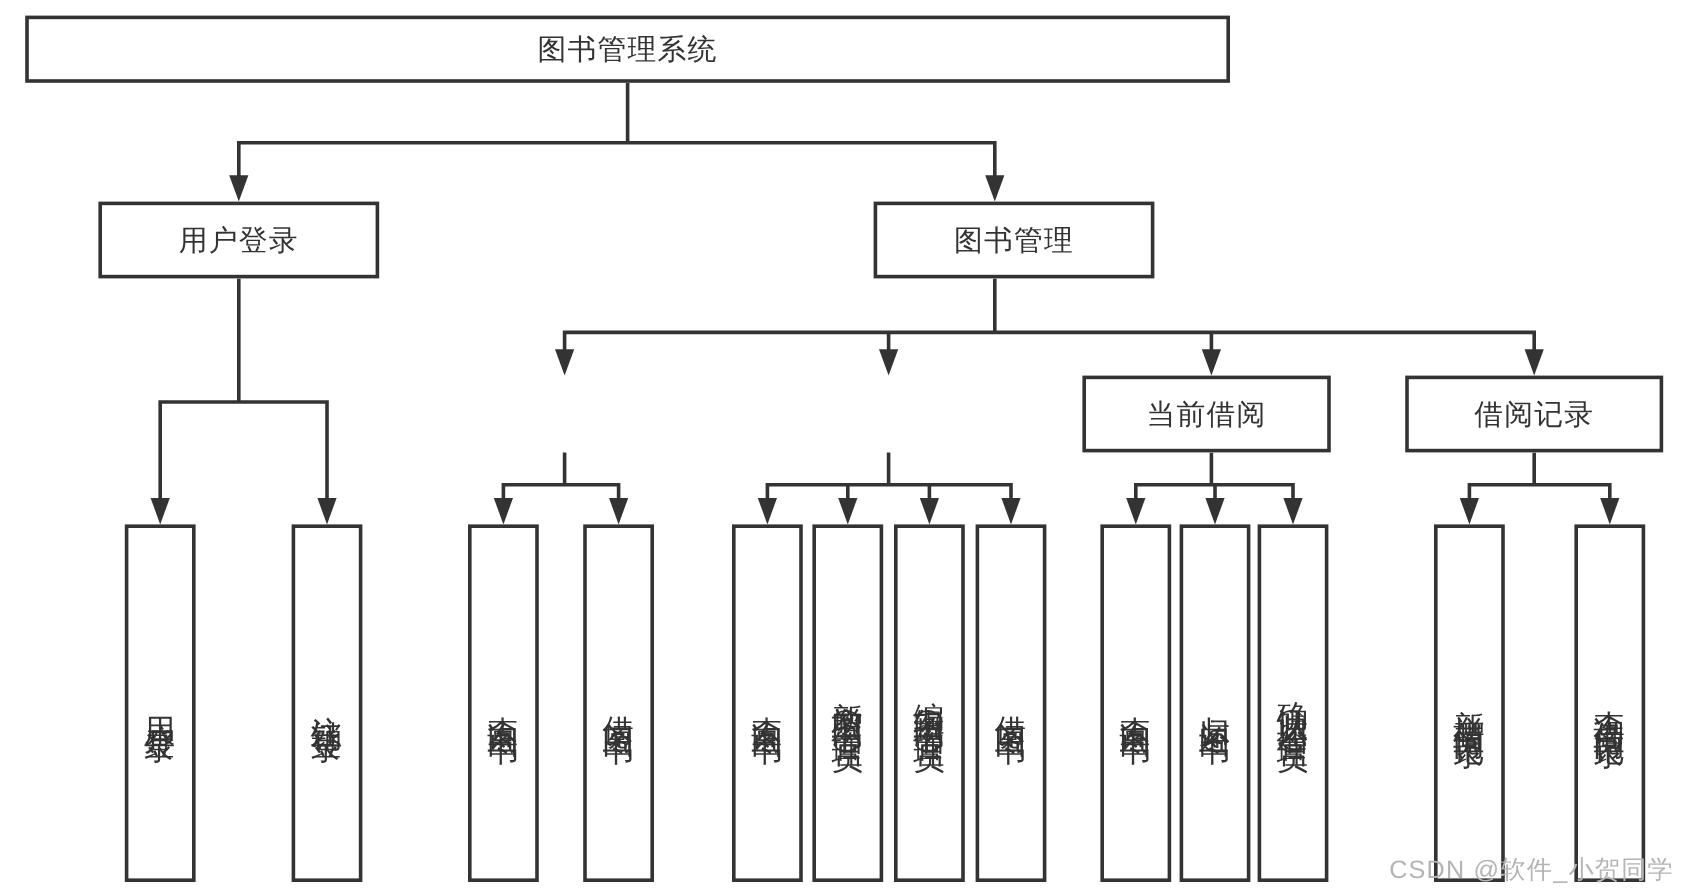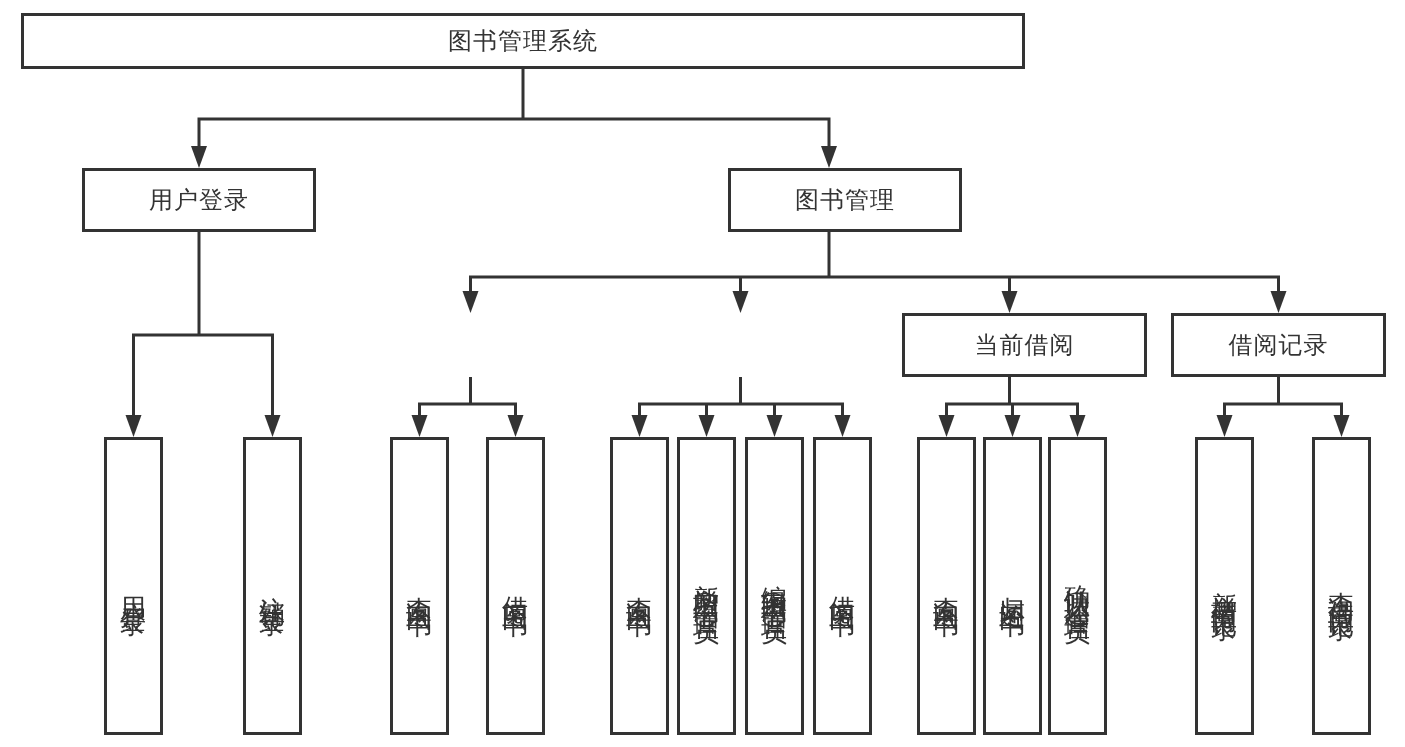--- a/index.html
+++ b/index.html
@@ -33,21 +33,21 @@
     font-size: 26px;
     line-height: 1;
     letter-spacing: 5px;
   }
   
   #n-root            { left: 21px;   top: 13px;  width: 1004px; height: 56px; }
   #n-user-login      { left: 82px;   top: 168px; width: 234px;  height: 64px; }
   #n-book-mgmt       { left: 712px;  top: 168px; width: 234px;  height: 64px; margin-left: 16px; }
   #n-new-book-rec    { left: 363px;  top: 313px; width: 215px;  height: 64px; }
   #n-book-borrow     { left: 633px;  top: 313px; width: 215px;  height: 64px; }
-  #n-current-borrow  { left: 902px;  top: 313px; width: 245px;  height: 64px; }
+  #n-current-borrow  { left: 902px;  top: 313px; width: 207px;  height: 64px; }
   #n-borrow-record   { left: 1171px; top: 313px; width: 215px;  height: 64px; }
   .leaf { top: 437px; width: 59px; height: 298px; }
   #n-ul-user-login     { left: 104px; }
   #n-ul-logout         { left: 243px; }
   #n-nr-query-book     { left: 390px; }
   #n-nr-borrow-book    { left: 486px; }
   #n-bb-query-book     { left: 610px; }
   #n-bb-add-book       { left: 677px; }
   #n-bb-edit-book      { left: 745px; }
   #n-bb-borrow-book    { left: 813px; }
@@ -174,14 +174,15 @@
   <div class="box leaf" id="n-cb-confirm-return">
     <span class="vtext">确认归还（管理员）</span>
   </div>
   <div class="box leaf" id="n-br-add-record">
     <span class="vtext">新增借阅记录</span>
   </div>
   <div class="box leaf" id="n-br-query-record">
     <span class="vtext">查询借阅记录</span>
   </div>
 
+  <div id="watermark">CSDN @软件_小贺同学</div>
 
 </div>
 
 </body></html>

